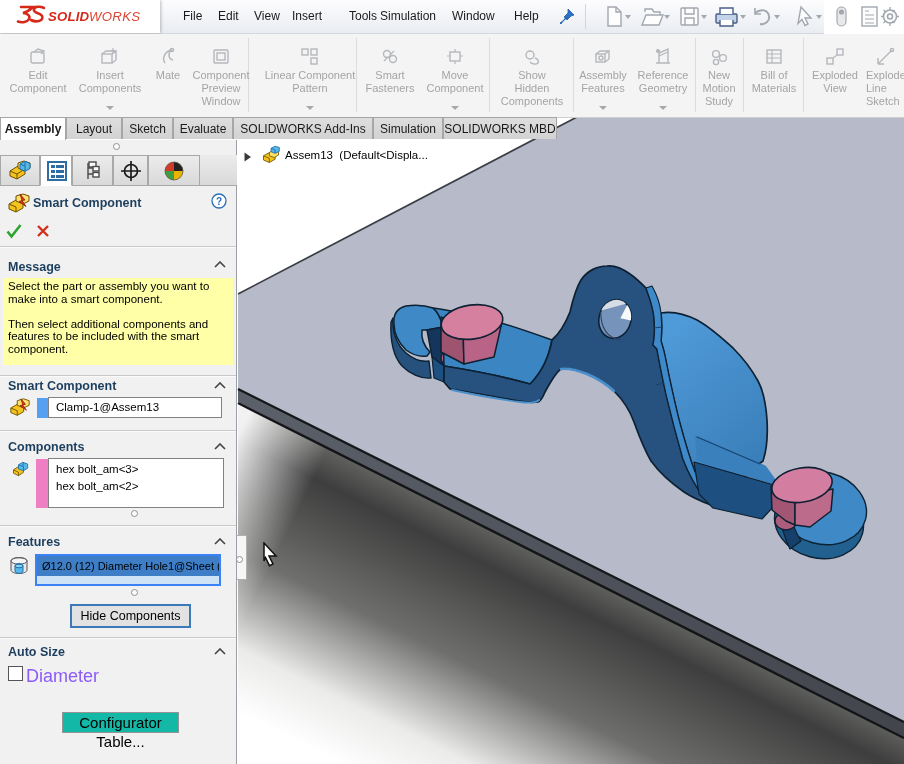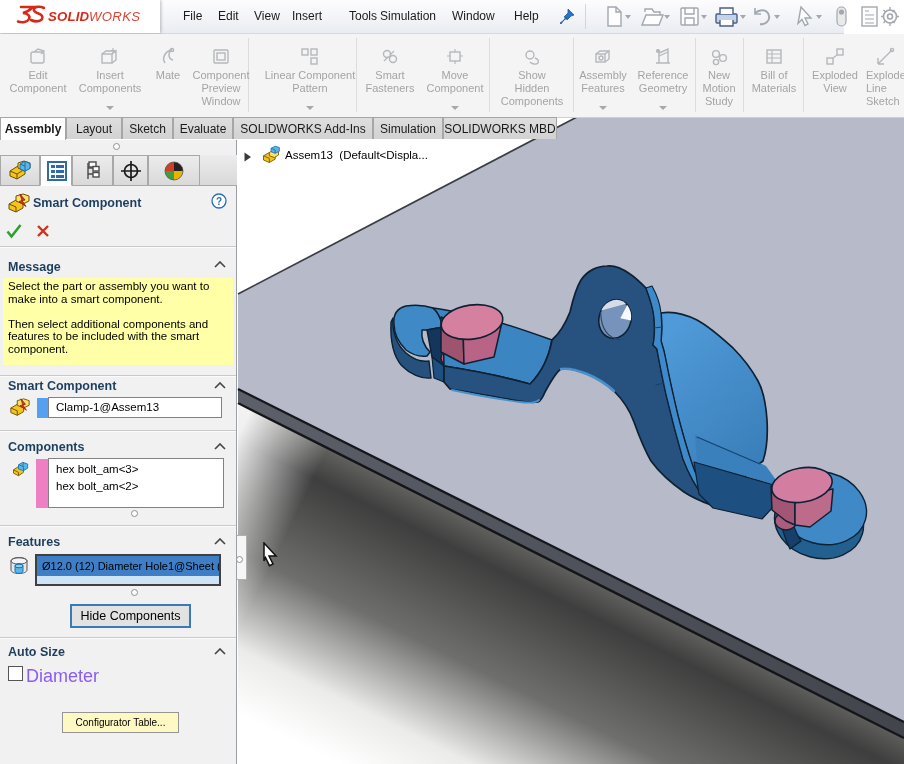--- a/index.html
+++ b/index.html
@@ -1,21 +1,21 @@
 <!DOCTYPE html>
 <html><head>
 <meta charset="utf-8">
 <style>
   html,body{margin:0;padding:0;}
   body{width:904px;height:764px;overflow:hidden;position:relative;
        font-family:"Liberation Sans", sans-serif;background:#fff;}
   .abs{position:absolute;}
   
   #titlebar{left:0;top:0;width:824px;height:33px;
-    background:linear-gradient(#fdfdfe,#e9ecf1);border-bottom:1px solid #d5d8de;padding-left:20px;}
+    background:linear-gradient(#fdfdfe,#e9ecf1);border-bottom:1px solid #d5d8de;}
   #logobox{left:0;top:0;width:160px;height:33px;background:#fff;
     box-shadow:1px 0 3px rgba(0,0,0,.25);}
   .menuitem{position:absolute;top:9px;font-size:12px;color:#1a1a1a;}
   
   #ribbon{left:0;top:34px;width:904px;height:83px;background:#f4f4f4;
     border-bottom:1px solid #cfcfcf;}
   .rbtn{position:absolute;text-align:center;color:#a4a4a4;font-size:11px;line-height:13px;}
   .rsep{position:absolute;top:4px;width:1px;height:74px;background:#dcdcdc;}
   .ricon{display:block;margin:0 auto 1px auto;}
   .rcaret{position:absolute;left:50%;margin-left:-4px;width:0;height:0;
@@ -537,34 +537,34 @@
   <svg class="abs" width="22" height="22" viewBox="0 0 22 22" style="left:8px;top:415px">
     <g stroke="#555" stroke-width="1">
       <path d="M3 6c0-2 3.5-3.5 8-3.5S19 4 19 6v9c0 2-3.5 3.5-8 3.5S3 17 3 15z" fill="#e8e8ea"></path>
       <ellipse cx="11" cy="6" rx="8" ry="3.2" fill="#f4f4f6"></ellipse>
     </g>
     <g stroke="#1d6fa8" stroke-width="1">
       <path d="M7 11c0-1.4 1.8-2.4 4-2.4s4 1 4 2.4v5c0 1.4-1.8 2.4-4 2.4s-4-1-4-2.4z" fill="#57b7e8"></path>
       <ellipse cx="11" cy="11" rx="4" ry="1.8" fill="#8ed0f0"></ellipse>
     </g>
   </svg>
-  <div class="abs" style="left:35px;top:414px;width:186px;height:32px;border:2px solid #404040;background:#cfe3f7;box-sizing:border-box">
+  <div class="abs" style="left:35px;top:414px;width:186px;height:32px;border:2px solid #3b82f6;background:#cfe3f7;box-sizing:border-box">
     <div style="height:20px;background:#3d7ec6;font-size:11px;line-height:20px;color:#000;padding-left:5px;white-space:nowrap;overflow:hidden">Ø12.0 (12) Diameter Hole1@Sheet (</div>
   </div>
   <div class="handle" style="left:131px;top:449px"></div>
   <div class="abs" style="left:70px;top:464px;width:121px;height:24px;background:#e2e2e2;border:2px solid #3c79b8;box-sizing:border-box;font-size:12.5px;text-align:center;line-height:20px;color:#000">Hide Components</div>
   <div class="pdivider" style="top:497px"></div>
 
   <div class="phead" style="top:505px">Auto Size</div>
   <svg class="chev" width="12" height="7" viewBox="0 0 12 7" style="top:508px">
       <path d="M1 6l5-5 5 5" fill="none" stroke="#444" stroke-width="1.6"></path>
     </svg>
   <div class="abs" style="left:8px;top:526px;width:13px;height:13px;background:#fff;border:1px solid #555"></div>
   <div class="abs" style="left:26px;top:526px;font-size:18px;color:#8b5cf6">Diameter</div>
-  <div class="abs" style="left:62px;top:572px;width:117px;height:21px;background:#fef9c3;border:1px solid #959595;box-sizing:border-box;font-size:10px;text-align:center;line-height:19px;color:#000">Configurator Table...</div>
+  <div class="abs" style="left:62px;top:572px;width:117px;height:21px;background:#14b8a6;border:1px solid #959595;box-sizing:border-box;font-size:15px;text-align:center;line-height:19px;color:#000">Configurator Table...</div>
 </div>
 
 <div id="vpoverlay" class="abs" style="left:237px;top:140px;width:667px;height:624px;z-index:4">
 
   <svg class="abs" width="9" height="12" viewBox="0 0 9 12" style="left:6px;top:11px">
     <path d="M1.5 1.5l6.5 4.5-6.5 4.5z" fill="#3a3a3a" stroke="none"></path>
   </svg>
   <svg class="abs" width="20" height="20" viewBox="0 0 24 24" style="left:24px;top:5px">
     <g stroke="#6b5200" stroke-width="1">
       <path d="M3 13l7-4 7 2v6l-7 4-7-3z" fill="#f4c31e"></path>

